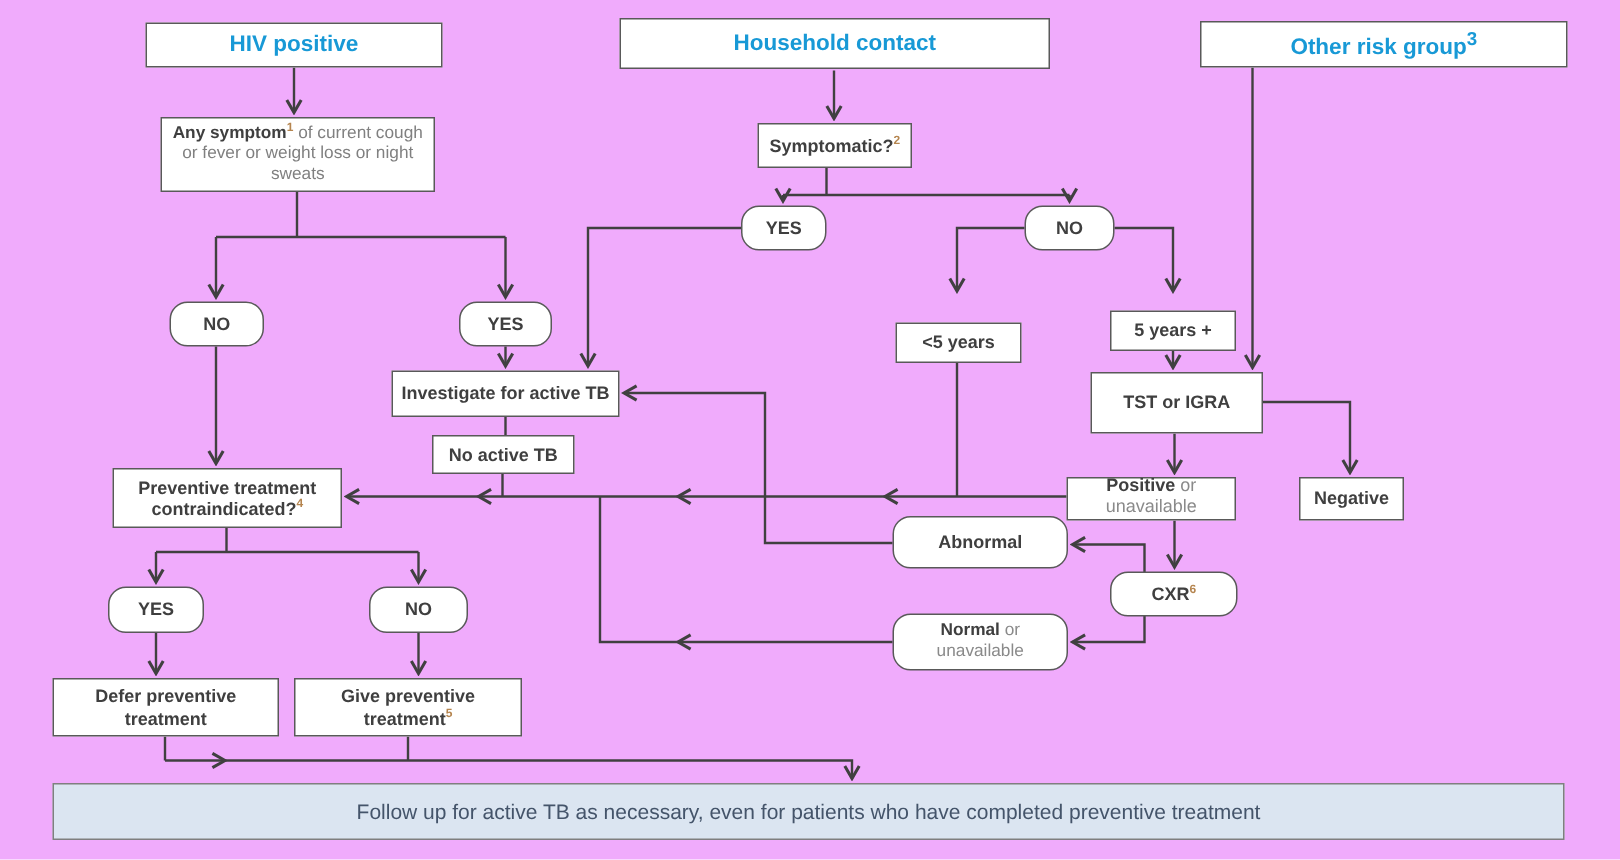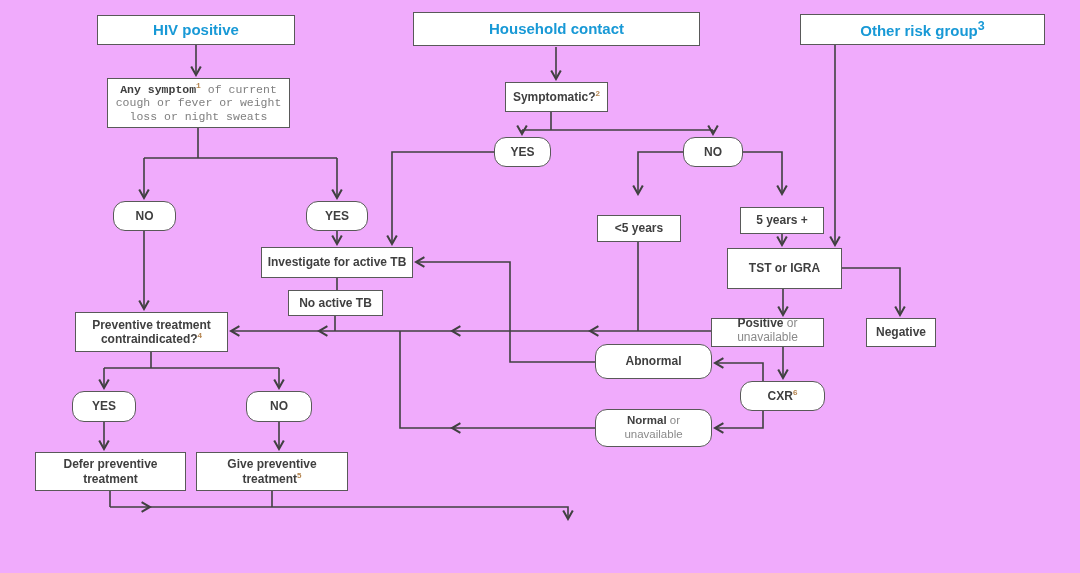--- a/index.html
+++ b/index.html
@@ -9,21 +9,21 @@
   }
   svg.wires{position:absolute;left:0;top:0;width:1080px;height:573px;}
   .node{
     position:absolute;box-sizing:border-box;border:1.6px solid #595959;background:#fff;
     display:flex;align-items:center;justify-content:center;text-align:center;
     font-size:12px;font-weight:bold;color:#3f3f3f;line-height:1.18;padding:2px 4px;
   }
   .pill{border-radius:12px;}
   .hdr{font-size:15px;color:#1899d6;border-width:1.7px;}
   .hdr sup{color:#1899d6;}
-  .soft{font-weight:normal;color:#808080;font-size:11.5px;font-family:Liberation Mono, monospace;}
+  .soft{font-weight:normal;color:#808080;font-size:11.5px;}
   .soft b, .mix b{font-weight:bold;color:#3f3f3f;font-style:normal;}
   sup.fn{color:#b5854f;font-size:8px;font-weight:bold;line-height:0;}
   .grayspan{font-weight:normal;color:#8a8a8a;}
   .banner{
     position:absolute;box-sizing:border-box;background:#dbe5f1;border:1.5px solid #7f7f7f;
     display:flex;align-items:center;justify-content:center;
     color:#44546a;font-size:14px;font-weight:normal;
   }
 </style>
 </head>
@@ -159,14 +159,17 @@
   <div class="node pill" style="left:246px;top:391px;width:66px;height:31px;">
     <span>NO</span>
   </div>
   <div class="node" style="left:35px;top:452px;width:151px;height:39px;">
     <span style="display:inline-block;width:110px;">Defer preventive treatment</span>
   </div>
   <div class="node" style="left:196px;top:452px;width:152px;height:39px;">
     <span style="display:inline-block;width:105px;"><span>Give preventive treatment</span><sup class="fn">5</sup></span>
   </div>
 
+  <div class="banner" style="left:35px;top:522px;width:1008px;height:38px;">
+    <span>Follow up for active TB as necessary, even for patients who have completed preventive treatment</span>
+  </div>
 
 </div>
 
 </body></html>

